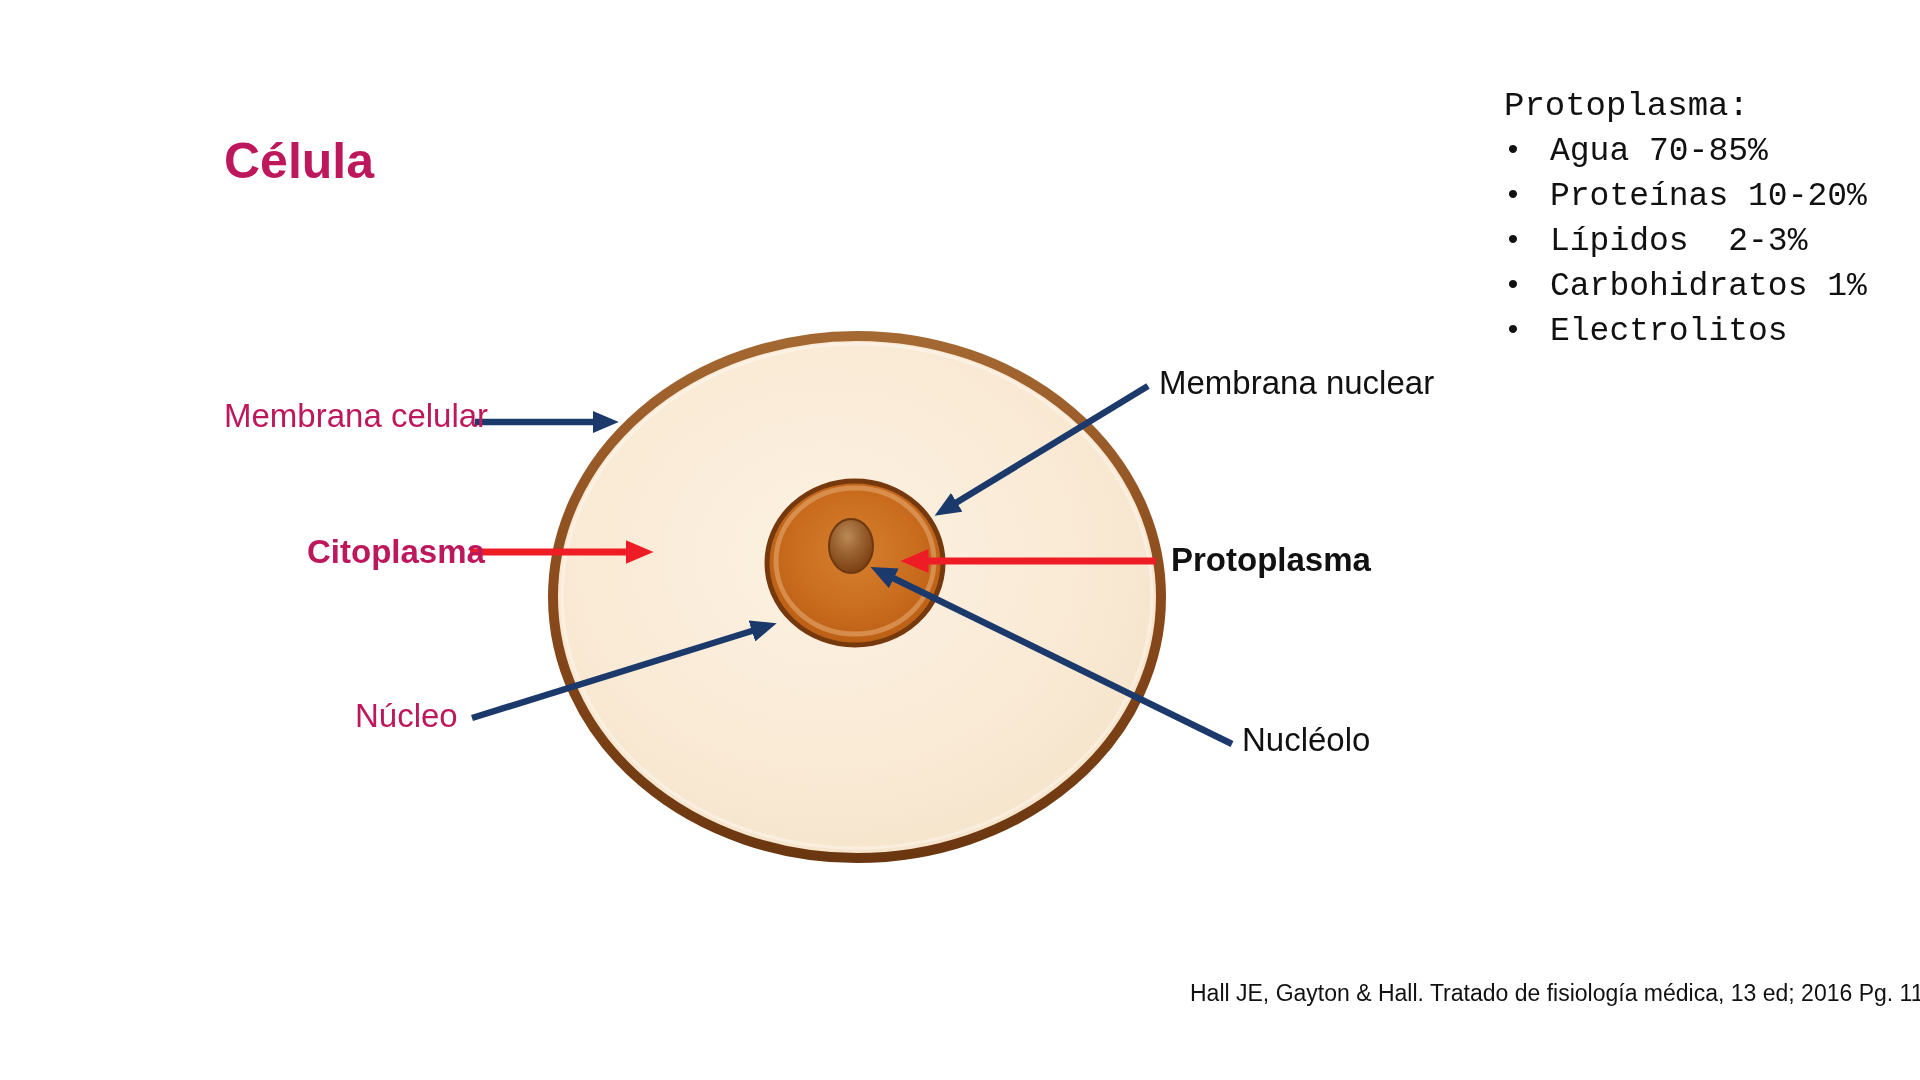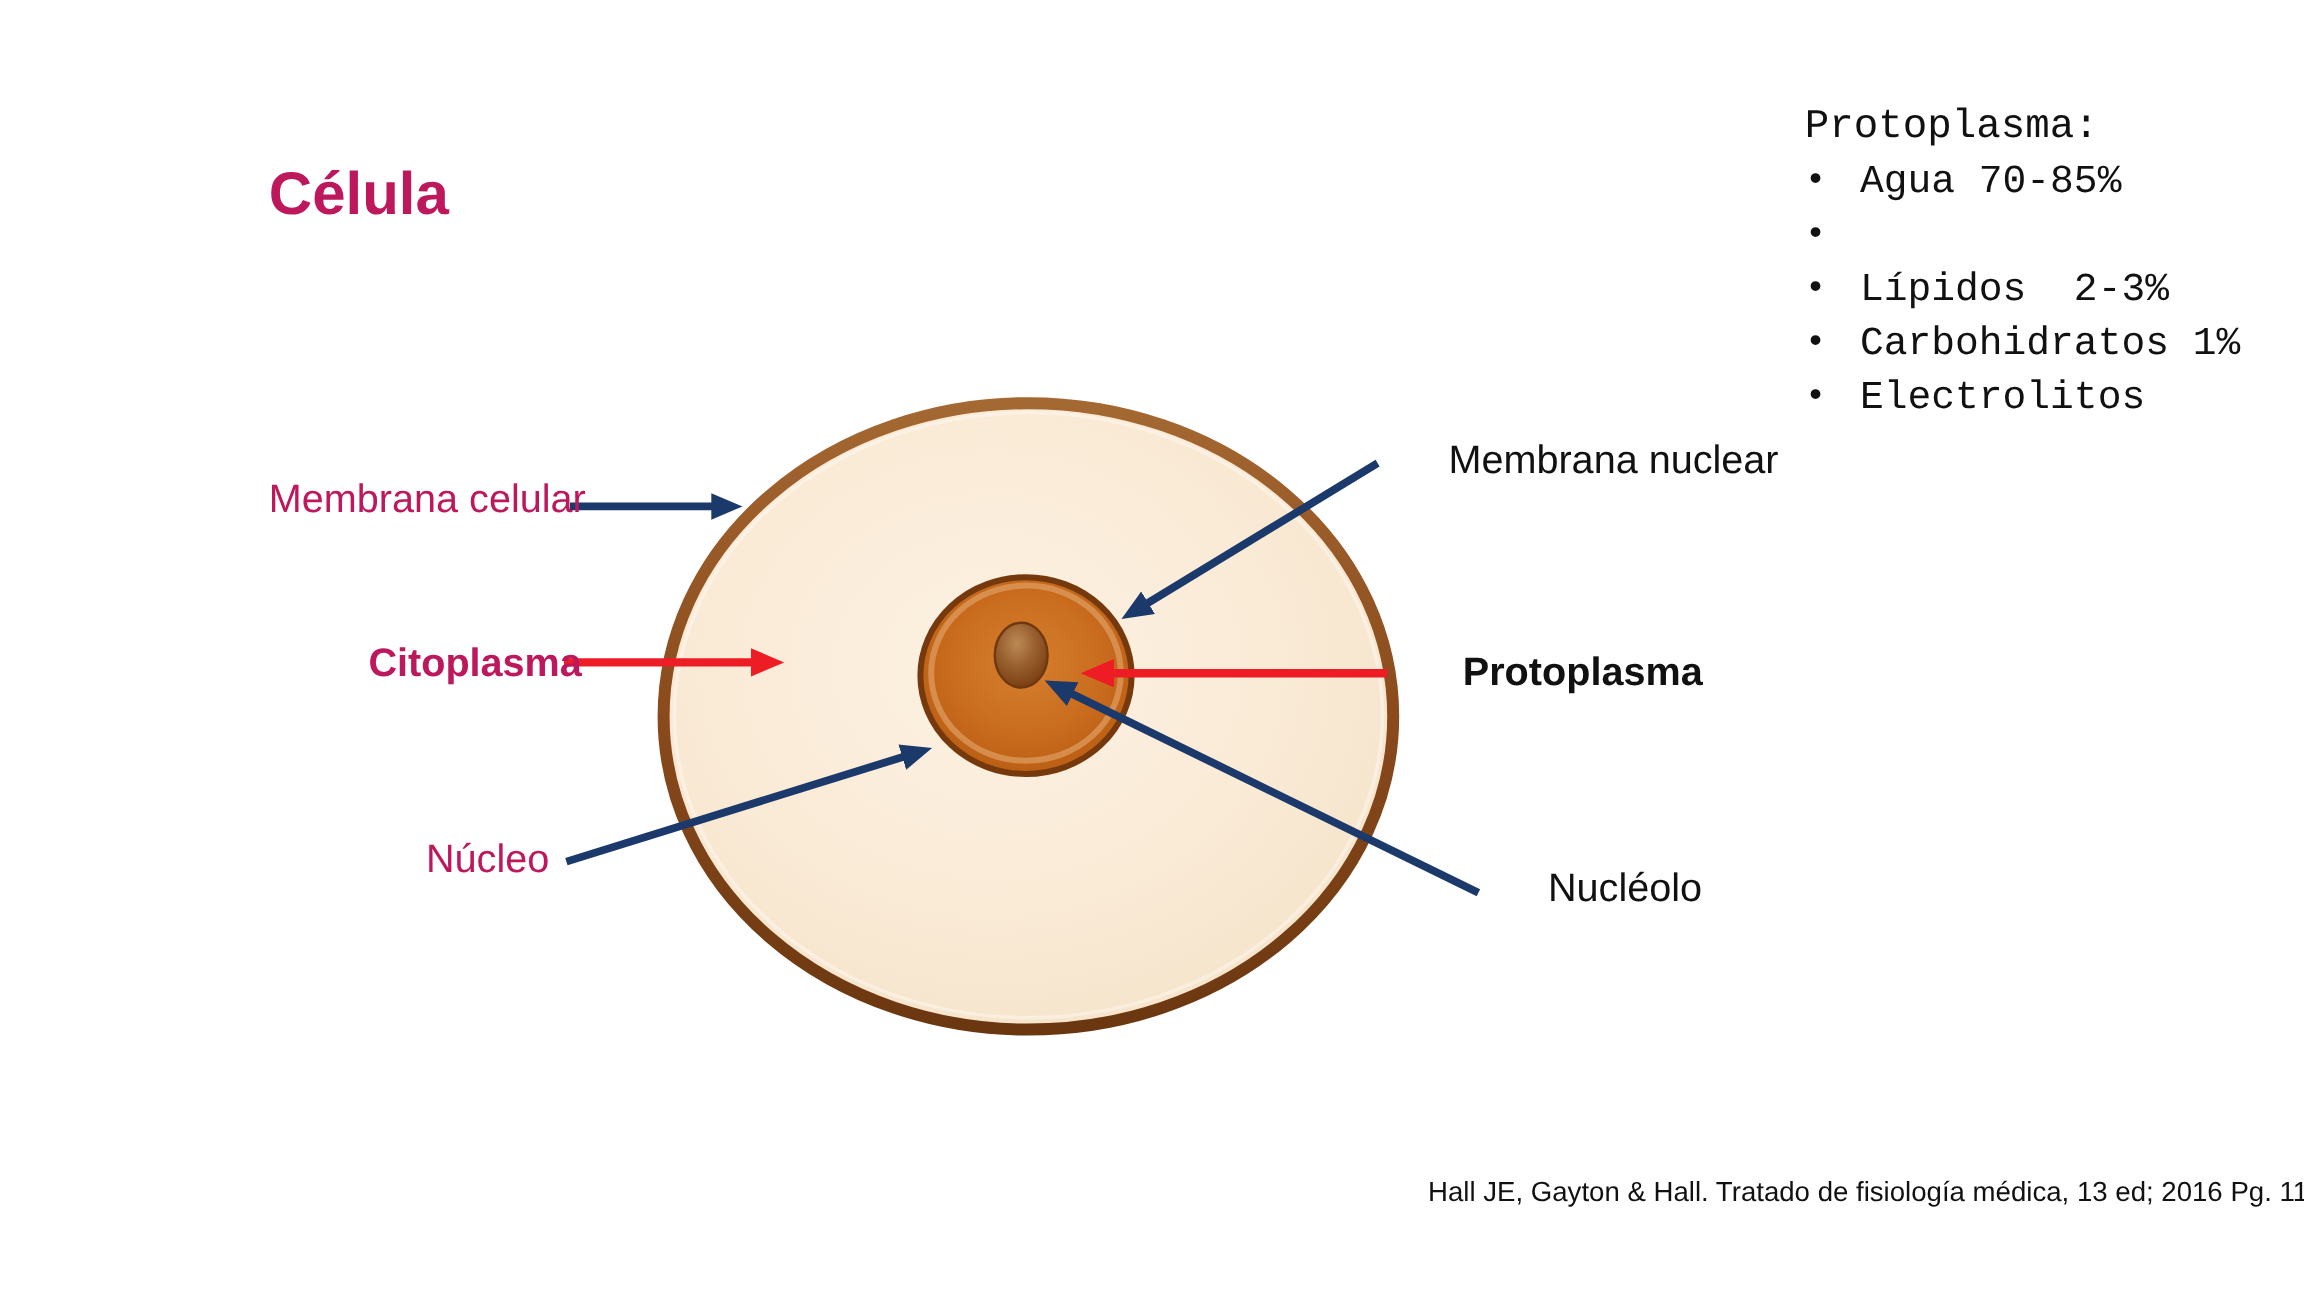--- a/index.html
+++ b/index.html
@@ -4,21 +4,21 @@
 <style>
   html,body{margin:0;padding:0;background:#ffffff;}
   #slide{
     position:relative;width:1920px;height:1080px;overflow:hidden;
     background:#ffffff;font-family:"Liberation Sans",sans-serif;color:#111;
   }
   .abs{position:absolute;}
   #title{left:224px;top:132px;font-size:50px;font-weight:bold;letter-spacing:0px;color:#be185d;}
   .lbl{font-size:33px;white-space:nowrap;line-height:1.05;}
   .lbl.red{color:#be185d;}
-  .lbl.black{color:#111;margin-left:48px;}
+  .lbl.black{color:#111;}
   .lbl.bold{font-weight:bold;}
   #lbl-membrana-celular{left:224px;top:399px;}
   #lbl-citoplasma{left:307px;top:535px;}
   #lbl-nucleo{left:355px;top:699px;}
   #lbl-membrana-nuclear{left:1159px;top:366px;}
   #lbl-nucleoplasma{left:1171px;top:543px;}
   #lbl-nucleolo{left:1242px;top:723px;}
   #proto{left:1504px;top:84px;width:400px;font-family:Liberation Mono, monospace;}
   #proto-heading{font-size:34px;line-height:45px;color:#111;}
   .proto-row{display:flex;font-size:33px;line-height:45px;color:#111;}
@@ -92,20 +92,21 @@
   <div class="abs lbl black" id="lbl-nucleolo">Nucléolo</div>
 
   <div class="abs" id="proto">
     <div id="proto-heading">Protoplasma:</div>
     <div class="proto-row">
       <span class="proto-bullet">•</span>
       <span class="proto-text">Agua 70-85%</span>
     </div>
     <div class="proto-row">
       <span class="proto-bullet">•</span>
+      <span class="proto-text">Proteínas 10-20%</span>
     </div>
     <div class="proto-row">
       <span class="proto-bullet">•</span>
       <span class="proto-text">Lípidos  2-3%</span>
     </div>
     <div class="proto-row">
       <span class="proto-bullet">•</span>
       <span class="proto-text">Carbohidratos 1%</span>
     </div>
     <div class="proto-row">

